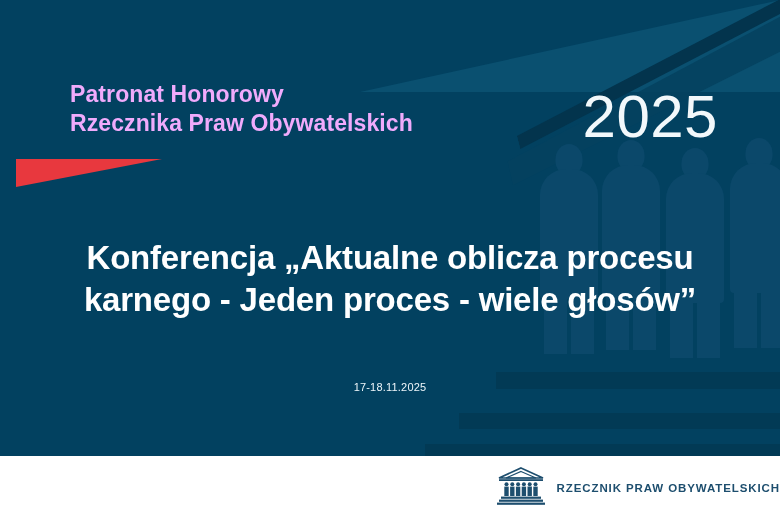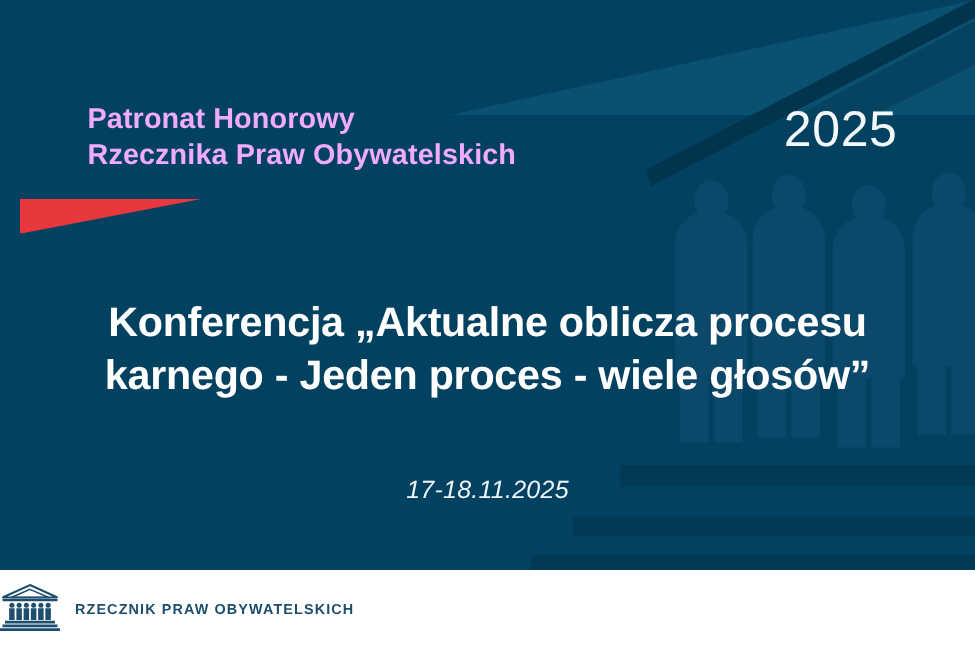--- a/index.html
+++ b/index.html
@@ -131,21 +131,21 @@
     line-height: 1.28;
     letter-spacing: .1px;
     white-space: pre-line;
   }
 
   .year {
     position: absolute;
     right: 62px;
     top: 82px;
     color: #f2f8fb;
-    font-size: 40px;
+    font-size: 60px;
     font-weight: 300;
     letter-spacing: .5px;
   }
 
   .red-flag {
     position: absolute;
     left: 16px;
     top: 159px;
     width: 146px;
     height: 28px;
@@ -166,37 +166,36 @@
     letter-spacing: -.2px;
   }
 
   .conf-date {
     position: absolute;
     left: 40px;
     top: 381px;
     width: 700px;
     text-align: center;
     color: #eef6fa;
-    font-size: 20px;
+    font-size: 11px;
     font-weight: normal;
     letter-spacing: .2px;
-    font-style: italic;
   }
 
   
   .footer {
     position: absolute;
     left: 0;
     top: 456px;
     width: 780px;
     height: 64px;
     background: #ffffff;
     display: flex;
     align-items: center;
-    justify-content: flex-start;
+    justify-content: flex-end;
   }
   .logo-lockup {
     display: flex;
     align-items: center;
     gap: 12px;
   }
   .logo-mark { display: block; }
   .logo-text {
     color: #1d4e6e;
     font-size: 11.5px;

